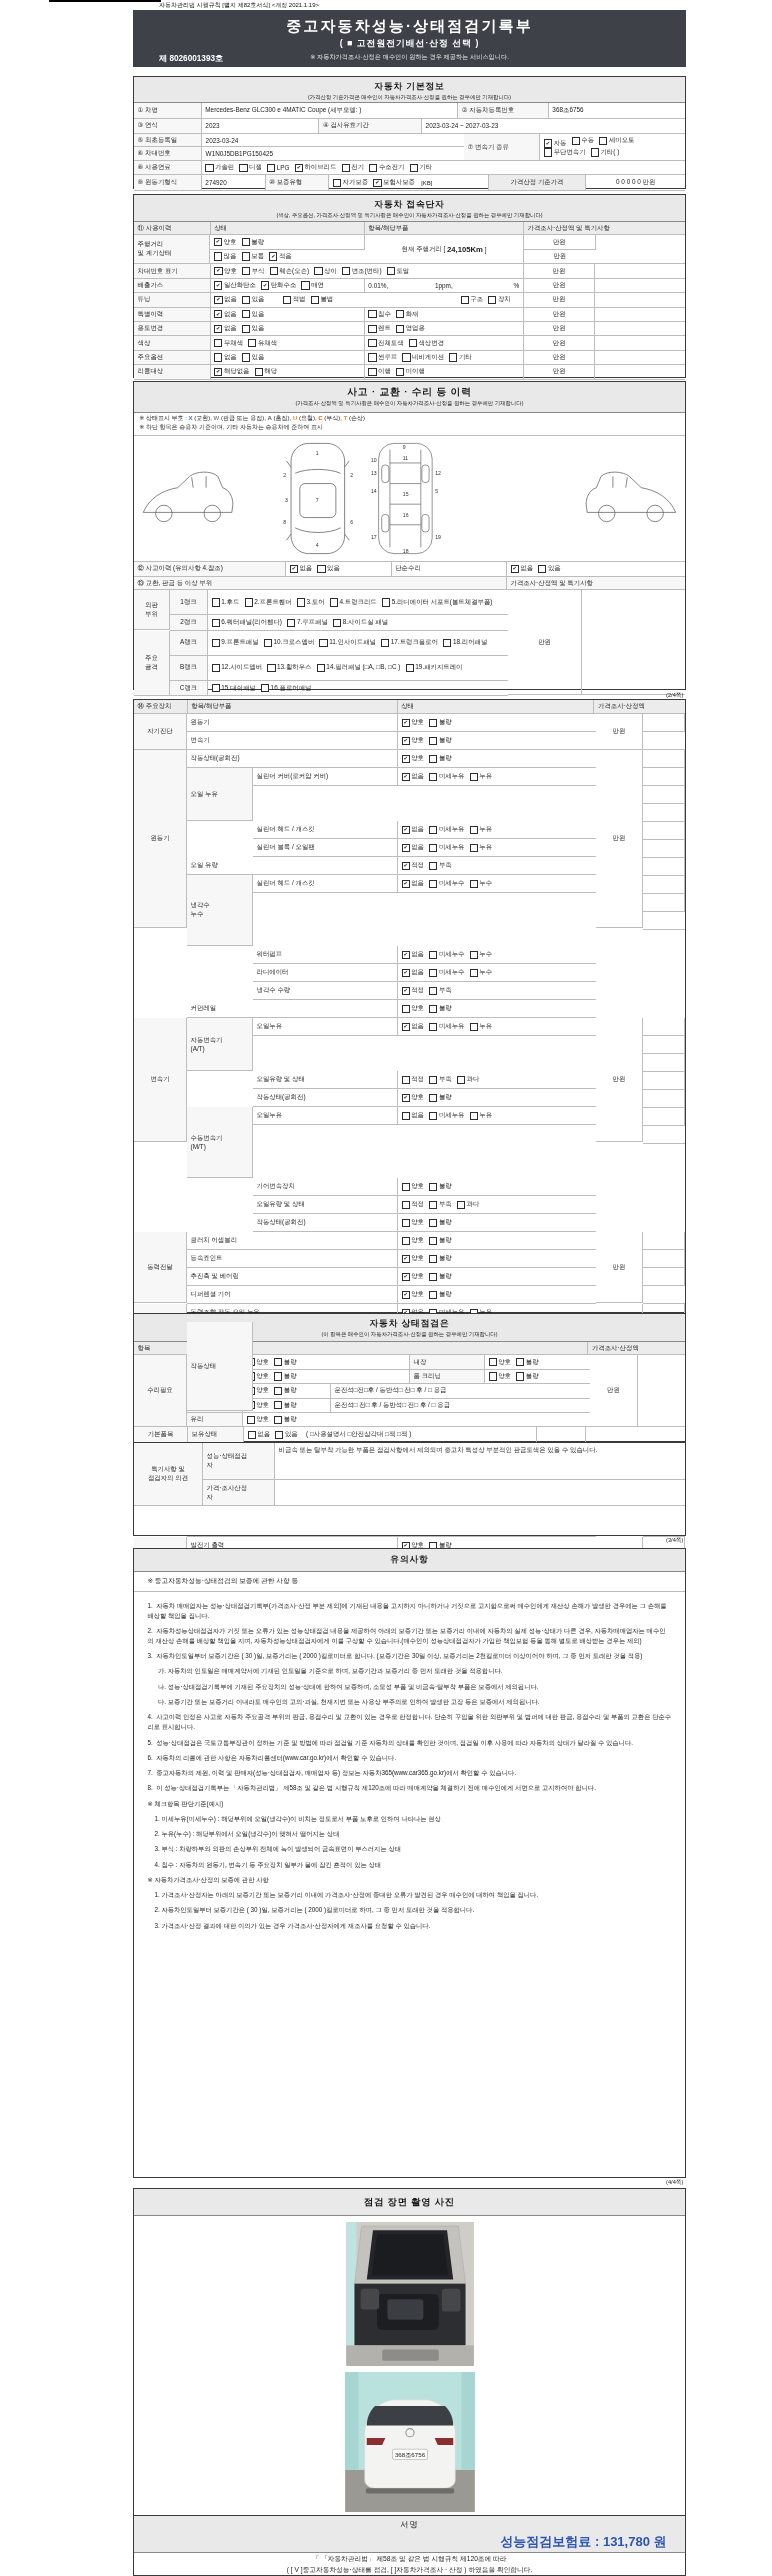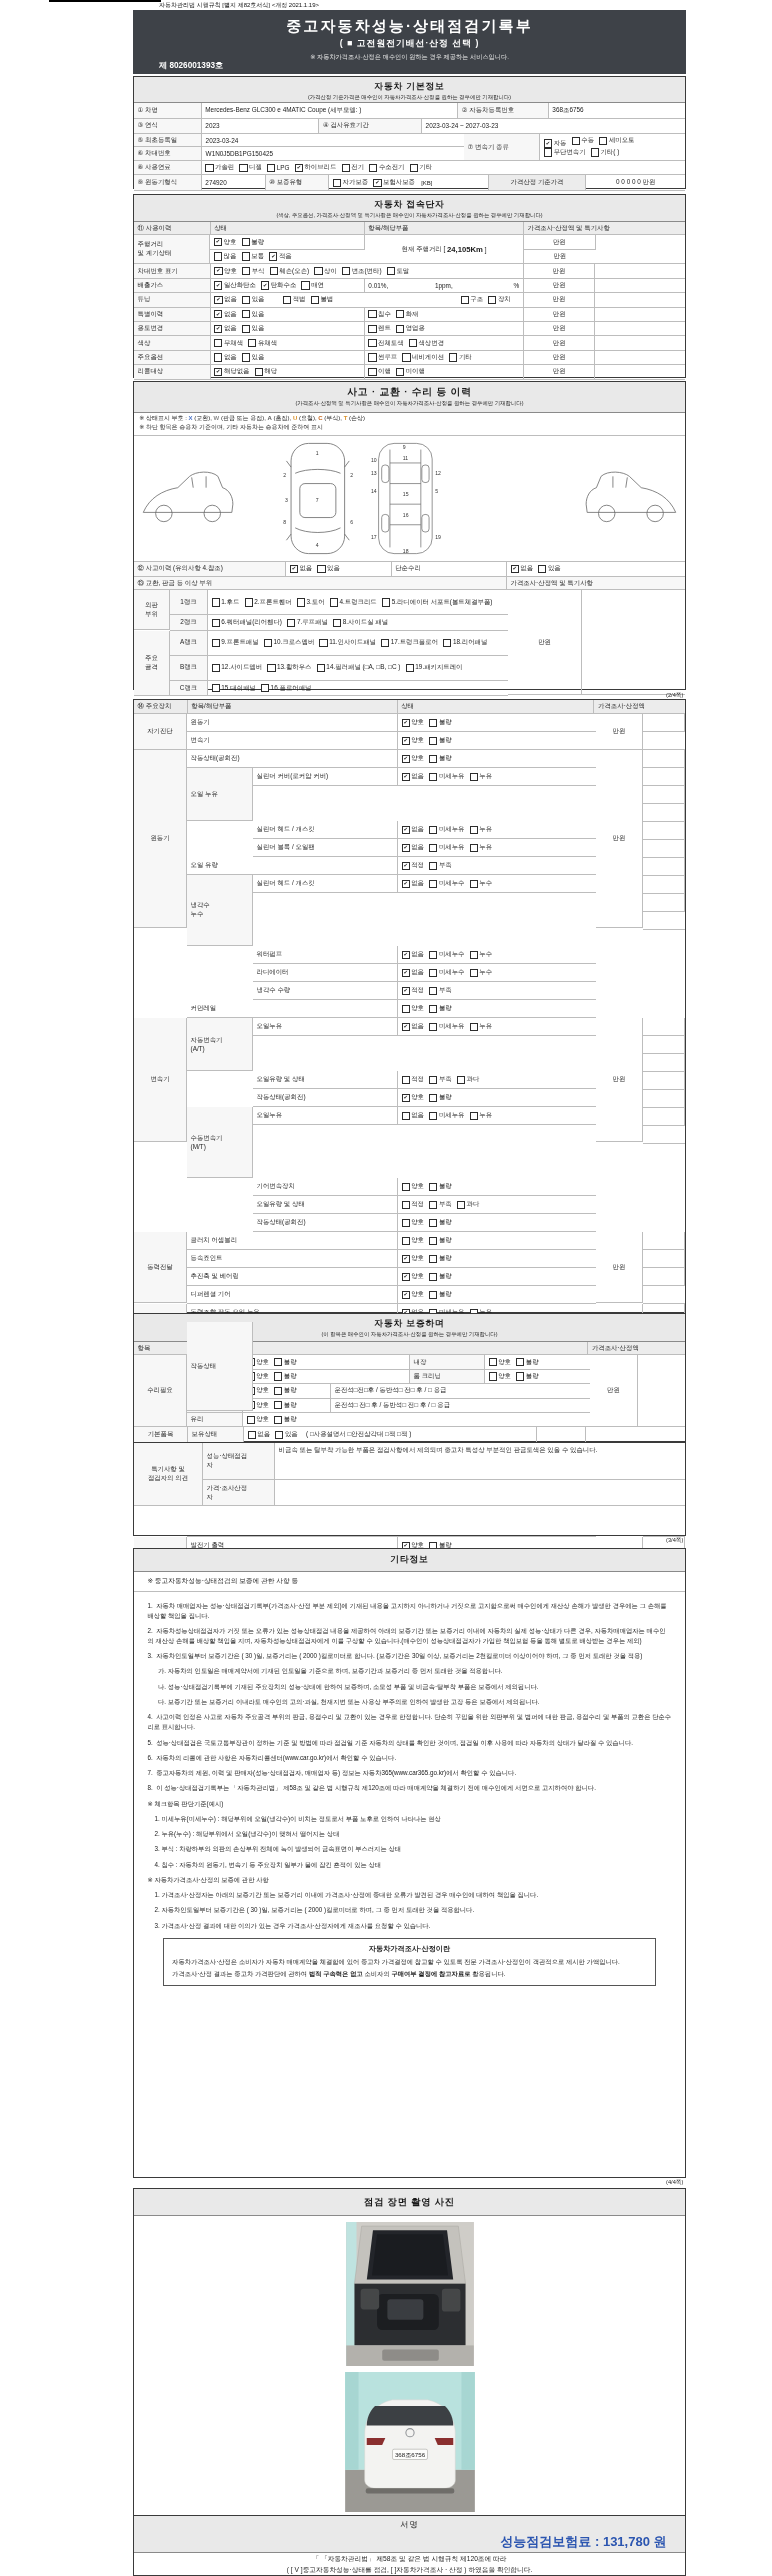--- a/index.html
+++ b/index.html
@@ -16,21 +16,21 @@
   .cell{box-sizing:border-box;border-right:0.5px solid #bdbdbd;border-bottom:0.5px solid #bdbdbd;
         padding:0.5px 3.6px;display:flex;align-items:center;font-size:6.4px;overflow:hidden;white-space:nowrap}
   .cell:last-child{border-right:none}
   .lb{background:#f7f7f7}
   .hd{background:#ececec}
   .ctr{justify-content:center;text-align:center}
   .opt{display:inline-flex;align-items:center;margin-right:5.2px;font-size:6.4px;white-space:nowrap}
   .cb{display:inline-flex;width:6.2px;height:6.2px;border:0.8px solid #2d2d2d;margin-right:1.5px;
       align-items:center;justify-content:center;flex:none;font-size:5.2px;font-weight:bold;line-height:1;background:#fff}
   .xtra{font-size:6px;margin-left:1px}
-  .band{position:absolute;left:133px;width:553px;height:64px;background:#3e4248;color:#fff;box-sizing:border-box}
+  .band{position:absolute;left:133px;width:553px;height:57px;background:#3e4248;color:#fff;box-sizing:border-box}
   .band .bt{text-align:center;font-size:15px;font-weight:bold;letter-spacing:2.1px;padding-top:6.7px}
   .band .bs{text-align:center;font-size:8.8px;font-weight:bold;letter-spacing:1px;margin-top:2.1px}
   .band .bn{text-align:center;font-size:6.2px;margin-top:2.6px;color:#e8e8e8}
   .band .dn{position:absolute;left:26px;bottom:3.1px;font-size:8.2px;font-weight:bold}
   .pgf{position:absolute;font-size:5.7px;color:#222}
   .notice-body{padding:8.2px 13.4px;font-size:6.3px;line-height:1.6}
   .notice-body p{margin:0 0 5.2px 0;white-space:pre-wrap}
   .nbox{border:0.8px solid #555;margin:7.2px 15.5px 3.1px 15.5px;padding:4.1px 8.2px}
   .nbox .nbt{text-align:center;font-weight:bold;font-size:7.2px;margin-bottom:3.1px}
   .nbox p{margin:0 0 2.1px 0;font-size:6.3px;line-height:1.55}
@@ -858,21 +858,21 @@
           <div class="cell ctr" style="width:48px;height:18px">만원</div>
           <div class="stack">
             <div class="cell" style="width:42px;height:18px"></div>
           </div>
         </div>
       </div>
   </div>
 
   <div class="sec" style="top:1313px;height:129px">
     <div class="tbar" style="height:28px">
-      <div class="t">자동차 보증하며</div>
+      <div class="t">자동차 상태점검은</div>
       <div class="s">(이 항목은 매수인이 자동차가격조사·산정을 원하는 경우에만 기재합니다)</div>
     </div>
     <div class="row" style="height:13.4px">
       <div class="cell hd" style="width:456px">항목</div>
       <div class="cell hd" style="width:97px">가격조사·산정액</div>
     </div>
     <div id="other-body">
         <div class="grp">
           <div class="cell lb ctr" style="width:54px;height:72px">수리필요</div>
           <div class="stack">
@@ -953,21 +953,21 @@
             <div class="cell lb" style="width:72px;height:26px;white-space:pre-line">가격·조사산정<br>자</div>
             <div class="cell" style="width:410px;height:26px;white-space:normal;align-items:flex-start;padding-top:3.1px"></div>
           </div>
         </div>
       </div>
   </div>
   <div class="pgf" style="left:666px;top:1537px">(3/4쪽)</div>
 
   <div class="sec" style="top:1548px;height:630px">
     <div class="tbar" style="height:23px;padding-top:5.2px">
-      <div class="t">기타정보</div>
+      <div class="t">유의사항</div>
     </div>
     <div style="border-bottom:0.5px solid #bdbdbd;padding:5.2px 13.4px;font-size:6.7px">※ 중고자동차성능·상태점검의 보증에 관한 사항 등</div>
     <div class="notice-body" id="notice-body">
         <p>1.  자동차 매매업자는 성능·상태점검기록부(가격조사·산정 부분 제외)에 기재된 내용을 고지하지 아니하거나 거짓으로 고지함으로써 매수인에게 재산상 손해가 발생한 경우에는 그 손해를 배상할 책임을 집니다.</p>
         <p>2.  자동차성능상태점검자가 거짓 또는 오류가 있는 성능상태점검 내용을 제공하여 아래의 보증기간 또는 보증거리 이내에 자동차의 실제 성능·상태가 다른 경우, 자동차매매업자는 매수인의 재산상 손해를 배상할 책임을 지며, 자동차성능상태점검자에게 이를 구상할 수 있습니다.(매수인이 성능상태점검자가 가입한 책임보험 등을 통해 별도로 배상받는 경우는 제외)</p>
         <p>3.  자동차인도일부터 보증기간은 ( 30 )일, 보증거리는 ( 2000 )킬로미터로 합니다. (보증기간은 30일 이상, 보증거리는 2천킬로미터 이상이어야 하며, 그 중 먼저 도래한 것을 적용)</p>
         <p>      가. 자동차의 인도일은 매매계약서에 기재된 인도일을 기준으로 하며, 보증기간과 보증거리 중 먼저 도래한 것을 적용합니다.</p>
         <p>      나. 성능·상태점검기록부에 기재된 주요장치의 성능·상태에 한하여 보증하며, 소모성 부품 및 비금속·탈부착 부품은 보증에서 제외됩니다.</p>
         <p>      다. 보증기간 또는 보증거리 이내라도 매수인의 고의·과실, 천재지변 또는 사용상 부주의로 인하여 발생한 고장 등은 보증에서 제외됩니다.</p>
         <p>4.  사고이력 인정은 사고로 자동차 주요골격 부위의 판금, 용접수리 및 교환이 있는 경우로 한정합니다. 단순히 꾸밈을 위한 외판부위 및 범퍼에 대한 판금, 용접수리 및 부품의 교환은 단순수리로 표시합니다.</p>
@@ -977,25 +977,20 @@
         <p>8.  이 성능·상태점검기록부는 「자동차관리법」 제58조 및 같은 법 시행규칙 제120조에 따라 매매계약을 체결하기 전에 매수인에게 서면으로 고지하여야 합니다.</p>
         <p>※ 체크항목 판단기준(예시)</p>
         <p>    1. 미세누유(미세누수) : 해당부위에 오일(냉각수)이 비치는 정도로서 부품 노후로 인하여 나타나는 현상</p>
         <p>    2. 누유(누수) : 해당부위에서 오일(냉각수)이 맺혀서 떨어지는 상태</p>
         <p>    3. 부식 : 차량하부와 외판의 손상부위 전체에 녹이 발생되어 금속표면이 부스러지는 상태</p>
         <p>    4. 침수 : 자동차의 원동기, 변속기 등 주요장치 일부가 물에 잠긴 흔적이 있는 상태</p>
         <p>※ 자동차가격조사·산정의 보증에 관한 사항</p>
         <p>    1. 가격조사·산정자는 아래의 보증기간 또는 보증거리 이내에 가격조사·산정에 중대한 오류가 발견된 경우 매수인에 대하여 책임을 집니다.</p>
         <p>    2. 자동차인도일부터 보증기간은 ( 30 )일, 보증거리는 ( 2000 )킬로미터로 하며, 그 중 먼저 도래한 것을 적용합니다.</p>
         <p>    3. 가격조사·산정 결과에 대한 이의가 있는 경우 가격조사·산정자에게 재조사를 요청할 수 있습니다.</p>
-        <div class="nbox">
-          <div class="nbt">자동차가격조사·산정이란</div>
-          <p>자동차가격조사·산정은 소비자가 자동차 매매계약을 체결함에 있어 중고차 가격결정에 참고할 수 있도록 전문 가격조사·산정인이 객관적으로 제시한 가액입니다.</p>
-          <p>가격조사·산정 결과는 중고차 가격판단에 관하여 <b>법적 구속력은 없고</b> 소비자의 <b>구매여부 결정에 참고자료로</b> 활용됩니다.</p>
-        </div>
       </div>
   </div>
   <div class="pgf" style="left:666px;top:2179px">(4/4쪽)</div>
 
   <div class="sec" style="top:2188px;height:388px">
     <div class="tbar" style="height:27px;padding-top:7.2px">
       <div class="t" style="font-size:9.3px">점검 장면 촬영 사진</div>
     </div>
 
     <div class="abs" style="left:212px;top:33px;width:128px;height:144px;background:#d9d8d5;overflow:hidden">

